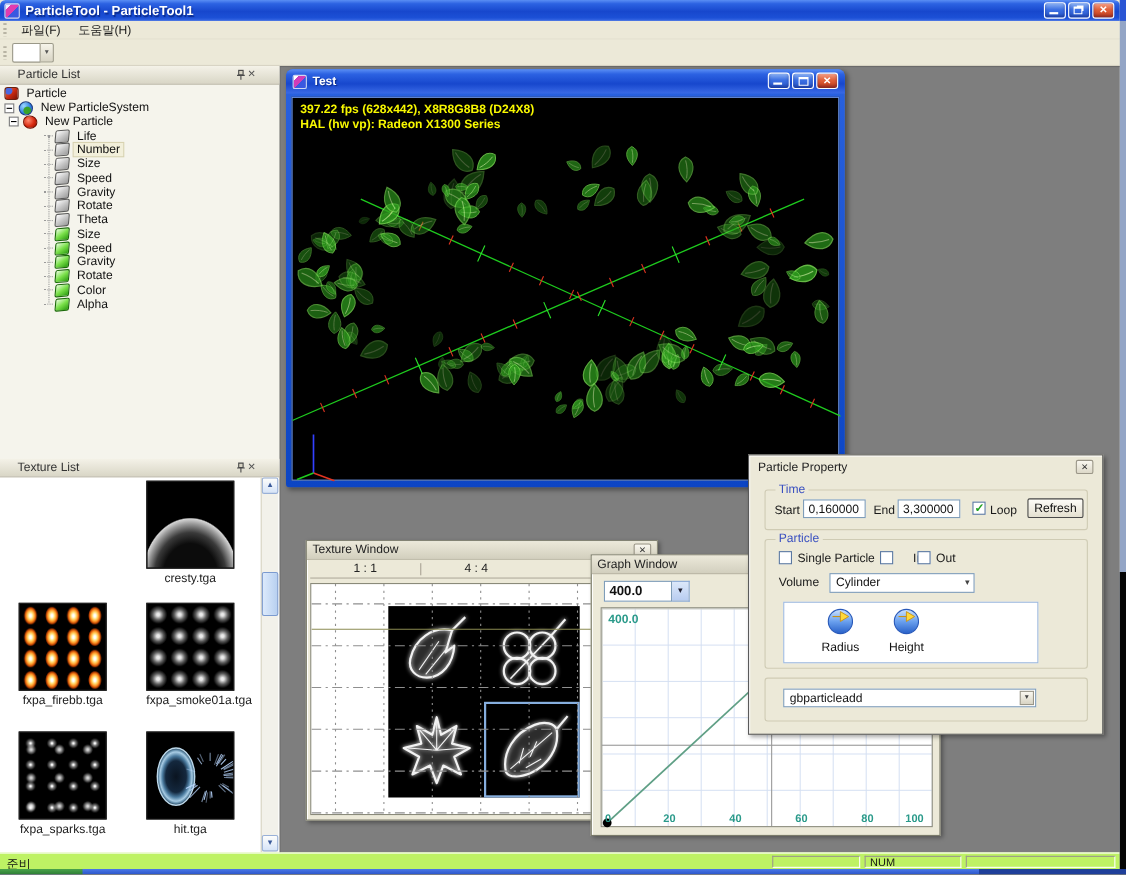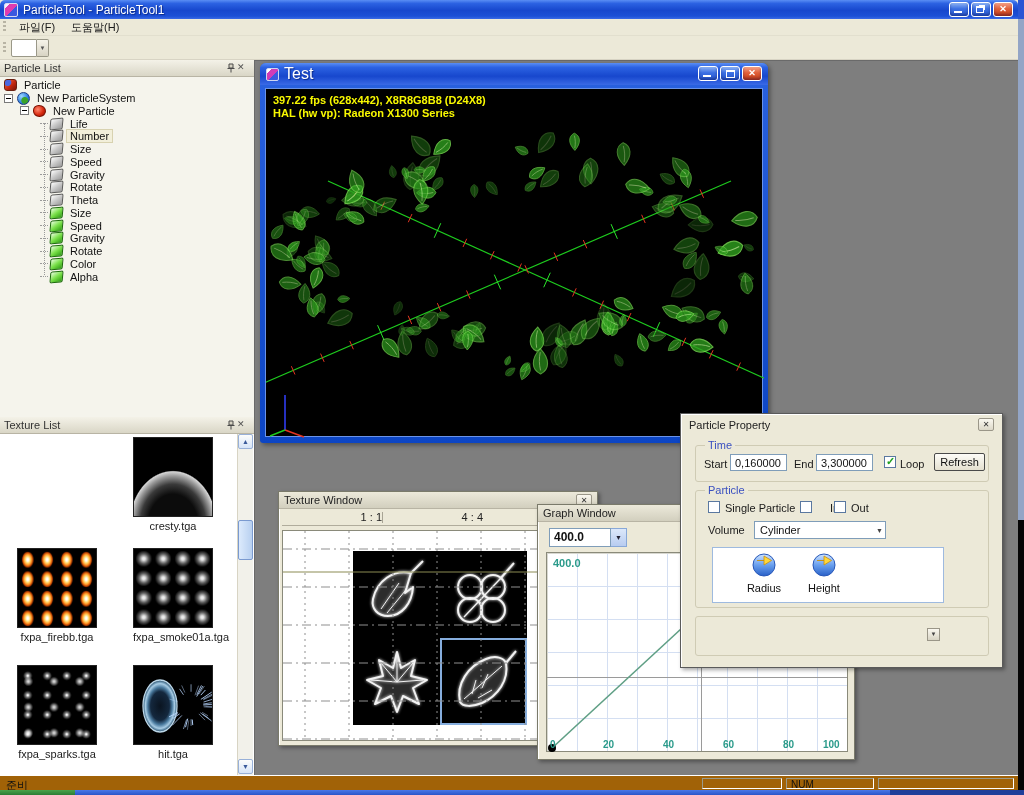--- a/index.html
+++ b/index.html
@@ -5,21 +5,21 @@
   *{margin:0;padding:0;box-sizing:border-box}
   body{font-family:"Liberation Sans",sans-serif;background:#444}
   #screen{position:relative;width:1024px;height:795px;background:#ece9d8;overflow:hidden;font-size:11px;color:#111}
 
   
   .main-titlebar{position:absolute;left:0;top:0;width:1018px;height:19px;
     background:linear-gradient(180deg,#5a8ef4 0%,#2c62e2 18%,#1747cd 55%,#1c50d6 85%,#3a6ae6 100%);
     border-radius:5px 5px 0 0;display:flex;align-items:center;padding:0 4px}
   .app-ico{width:14px;height:14px;margin-right:5px;border:1px solid #d8d8f0;border-radius:2px;
     background:linear-gradient(135deg,#f0f0ff 0 20%,#e03cb0 20% 55%,#3a58e0 55% 100%)}
-  .main-title{color:#fff;font-weight:normal;font-size:12px;text-shadow:1px 1px 1px #0a2a8a}
+  .main-title{color:#fff;font-weight:bold;font-size:12px;text-shadow:1px 1px 1px #0a2a8a}
   .capbtns{position:absolute;right:5px;top:2px;display:flex;gap:2px}
   .tbtn{width:20px;height:15px;border:1px solid #fff;border-radius:3px;color:#fff;
     font:bold 9px/13px "Liberation Sans",sans-serif;text-align:center;
     box-shadow:inset 0 -2px 3px rgba(0,0,60,.35);position:relative}
   .tbtn.b-min,.tbtn.b-max{background:linear-gradient(180deg,#8db2f3,#3b6fe3 45%,#2a5ad0)}
   .tbtn.b-close{background:linear-gradient(180deg,#f4a188,#e0603a 45%,#c83c16)}
   .g-min{position:absolute;left:4px;bottom:3px;width:8px;height:2px;background:#fff}
   .g-max{position:absolute;left:5px;top:3px;width:9px;height:8px;border:1px solid #fff;border-top:2px solid #fff}
   .g-rest{position:absolute;left:4px;top:3px;width:8px;height:7px;border:1px solid #fff;border-top:2px solid #fff;box-shadow:2px -2px 0 -1px #fff}
 
@@ -30,30 +30,30 @@
   .combo-small{display:flex;height:18px}
   .combo-small .cfield{width:26px;height:18px;background:#fff;border:1px solid #9a9888;border-radius:2px 0 0 2px}
   .combo-small .cbtn{width:12px;height:18px;background:linear-gradient(180deg,#f6f4ea,#d8d4c4);border:1px solid #9a9888;border-left:none;border-radius:0 2px 2px 0;font-size:6px;line-height:17px;text-align:center;color:#555}
 
   .client{position:absolute;left:0;top:60px;width:1018px;height:715px;background:#ece9d8}
   .mdi{position:absolute;left:254px;top:0;width:764px;height:715px;background:#7e7e7e;border-top:1px solid #6a6a6a;border-left:1px solid #6a6a6a}
 
   
   .dockpanel{position:absolute;left:0;width:254px}
   .dp-head{height:17px;background:linear-gradient(180deg,#f4f2e8,#d9d6c6);border-bottom:1px solid #b8b4a4;
-    display:flex;align-items:center;padding:0 4px;color:#333}
+    display:flex;align-items:center;padding:0 16px;color:#333}
   .dp-head .sp{flex:1}
   .hicon{width:13px;height:13px;display:flex;align-items:center;justify-content:center;color:#555;font-size:9px}
   #particle-panel{top:0;height:357px;background:#f5f4ec}
   #texture-panel{top:357px;height:358px;background:#fff}
 
   
   .tree{position:relative;padding-top:2px}
   .trow{display:flex;align-items:center;height:12.75px;white-space:nowrap}
-  .trow.lvl0{padding-left:4px}.trow.lvl1{padding-left:4px}.trow.lvl2{padding-left:20px}.trow.lvl3{padding-left:40px}
+  .trow.lvl0{padding-left:4px}.trow.lvl1{padding-left:4px}.trow.lvl2{padding-left:8px}.trow.lvl3{padding-left:40px}
   .tlabel{padding:0 3px;font-size:11px;line-height:12px}
   .tlabel.sel{background:#f2efda;outline:1px solid #d8d2b0}
   .tico{width:13px;height:12px;margin-right:4px;flex:none}
   .root-ico{border-radius:3px;border:1px solid #6a2010;
     background:radial-gradient(circle at 25% 25%,#4a68e0 0 3px,transparent 4px),linear-gradient(135deg,#f06a4a,#c42810 55%,#7a1404)}
   .globe-ico{border-radius:50%;width:13px;height:13px;border:1px solid #1a3a80;
     background:radial-gradient(circle at 62% 68%,#3aa32a 0 3px,transparent 4px),radial-gradient(circle at 32% 30%,#9cd8ff,#2a7ae0 60%,#1848a0)}
   .blob-red{border-radius:45% 55% 50% 50%;border:1px solid #7a1000;
     background:radial-gradient(circle at 35% 35%,#ff8a70,#d82a10 55%,#8a1200)}
   .box-gray{border:1px solid #5a5a5a;border-radius:2px;transform:skewX(-10deg) rotate(-5deg);
@@ -93,31 +93,31 @@
     border-radius:2px;font-size:8px;line-height:11px;text-align:center;color:#333}
 
   
   #testwin{position:absolute;left:260px;top:63px;width:508px;height:380px;
     background:linear-gradient(180deg,#2a62e0,#0c45c4);border-radius:6px 6px 3px 3px;
     box-shadow:2px 2px 5px rgba(0,0,0,.4)}
   #testwin .wt{position:absolute;left:0;top:0;width:100%;height:22px;display:flex;align-items:center;padding:0 6px;
     background:linear-gradient(180deg,#5a8ef4 0%,#2c62e2 20%,#1747cd 60%,#3a6ae6 100%);border-radius:6px 6px 0 0}
   #testwin .wt .ticon{width:13px;height:13px;margin-right:5px;border:1px solid #cdd6f2;border-radius:2px;
     background:linear-gradient(135deg,#fff 0 22%,#d03cb8 22% 55%,#3a58e0 55% 100%)}
-  #testwin .wt .ttext{color:#fff;font-weight:normal;font-size:16px;text-shadow:1px 1px 1px #0a2a8a}
+  #testwin .wt .ttext{color:#fff;font-weight:bold;font-size:11px;text-shadow:1px 1px 1px #0a2a8a}
   #testwin .capbtns{top:3px;right:6px}
   .viewport{position:absolute;left:5px;top:25px;width:498px;height:349px;background:#000;border:1px solid #6a93e8}
   .hud{position:absolute;left:7px;color:#f8f800;font-weight:bold;font-size:11px;line-height:13px;z-index:3}
   .hud1{top:5px}.hud2{top:18px}
   .viewport svg{position:absolute;left:0;top:0}
 
   
   #texwin{left:278px;top:491px;width:320px;height:255px;z-index:20}
   .tabbar{height:17px;margin:0 3px;background:#ece9d8;border-bottom:1px solid #b0ac9c;display:flex;align-items:center}
-  .tab{width:100px;text-align:right;color:#222}
+  .tab{width:100px;text-align:center;color:#222}
   .tabdiv{width:1px;height:11px;background:#a8a494}
   .texcontent{position:absolute;left:3px;top:38px;width:314px;height:211px;background:#fff;
     border:1px solid #8a8a7a;overflow:hidden}
   .texblock{position:absolute;left:70px;top:20px;width:174px;height:174px;background:#000}
   .texblock svg{position:absolute;left:0;top:0}
   .selcell{position:absolute;left:87px;top:87px;width:87px;height:87px;border:2px solid #86aede}
   #texgridsvg{position:absolute;left:0;top:0;pointer-events:none}
 
   
   #graphwin{left:537px;top:504px;width:318px;height:256px;z-index:30}
@@ -148,21 +148,21 @@
     text-align:center;font-size:11px;padding-top:2px}
   .dcombo{position:absolute;background:#fff;border:1px solid #7f9db9;font-size:11px;padding:2px 0 0 5px}
   .darrow{position:absolute;font-size:7px;color:#444}
   .iconbox{position:absolute;background:#fff;border:1px solid #9ebadf}
   .pitem{position:absolute;width:58px;text-align:center}
   .pitem .plab{font-size:11px;margin-top:2px}
   .combobtn{position:absolute;width:13px;height:13px;background:linear-gradient(180deg,#faf8f0,#d8d4c4);
     border:1px solid #9a9688;font-size:6px;line-height:11px;text-align:center;color:#444}
 
   
-  .statusbar{position:absolute;left:0;top:775px;width:1018px;height:15px;background:#a16207;border-top:1px solid #fff}
+  .statusbar{position:absolute;left:0;top:775px;width:1018px;height:15px;background:#bef264;border-top:1px solid #fff}
   .st-ready{position:absolute;left:6px;top:2px}
   .st-cell{position:absolute;top:2px;height:11px;border:1px solid;border-color:#9a9a8a #fff #fff #9a9a8a;font-size:10px;padding:0 4px}
   .rsliver{position:absolute;left:1018px;top:0;width:6px;height:795px;background:#93a5c6}
   .rsliver .rs-top{position:absolute;top:0;width:100%;height:19px;background:#2a55d4}
   .rsliver .rs-bot{position:absolute;top:520px;width:100%;height:275px;background:#050505}
   .taskbar{position:absolute;left:0;top:790px;width:1024px;height:5px;background:linear-gradient(180deg,#4a78e8,#2a55c8)}
   .taskbar .tk-start{position:absolute;left:0;width:75px;height:5px;background:linear-gradient(180deg,#4aa34a,#2c7d35)}
   .taskbar .tk-tray{position:absolute;left:890px;width:134px;height:5px;background:#1f3f9a}
 
   .pin-ico svg,.x-ico{display:block}
@@ -1104,20 +1104,21 @@
           <svg width="26" height="26" viewBox="0 0 26 26">
             <circle cx="13" cy="13" r="11" fill="url(#icg)" stroke="#2858b8"></circle>
             <path d="M6,13 h7 v-4.5 l7.5,4.5 -7.5,4.5 v-4.5 z" fill="#ffd83a" stroke="#c89010" stroke-width="0.8" transform="translate(0,-4.5)"></path>
           </svg>
           <div class="plab">Height</div>
         </div>
       </div>
     </div>
 
     <div class="group" style="left:14px;top:202px;width:294px;height:40px">
+      <div class="dcombo" style="left:16px;top:9px;width:230px;height:17px">gbparticleadd</div>
       <div class="combobtn" style="left:231px;top:11px">▼</div>
     </div>
   </div>
 
   <div class="statusbar">
     <span class="st-ready">준비</span>
     <span class="st-cell" style="left:702px;width:80px"></span>
     <span class="st-cell" style="left:786px;width:88px">NUM</span>
     <span class="st-cell" style="left:878px;width:136px"></span>
   </div>

